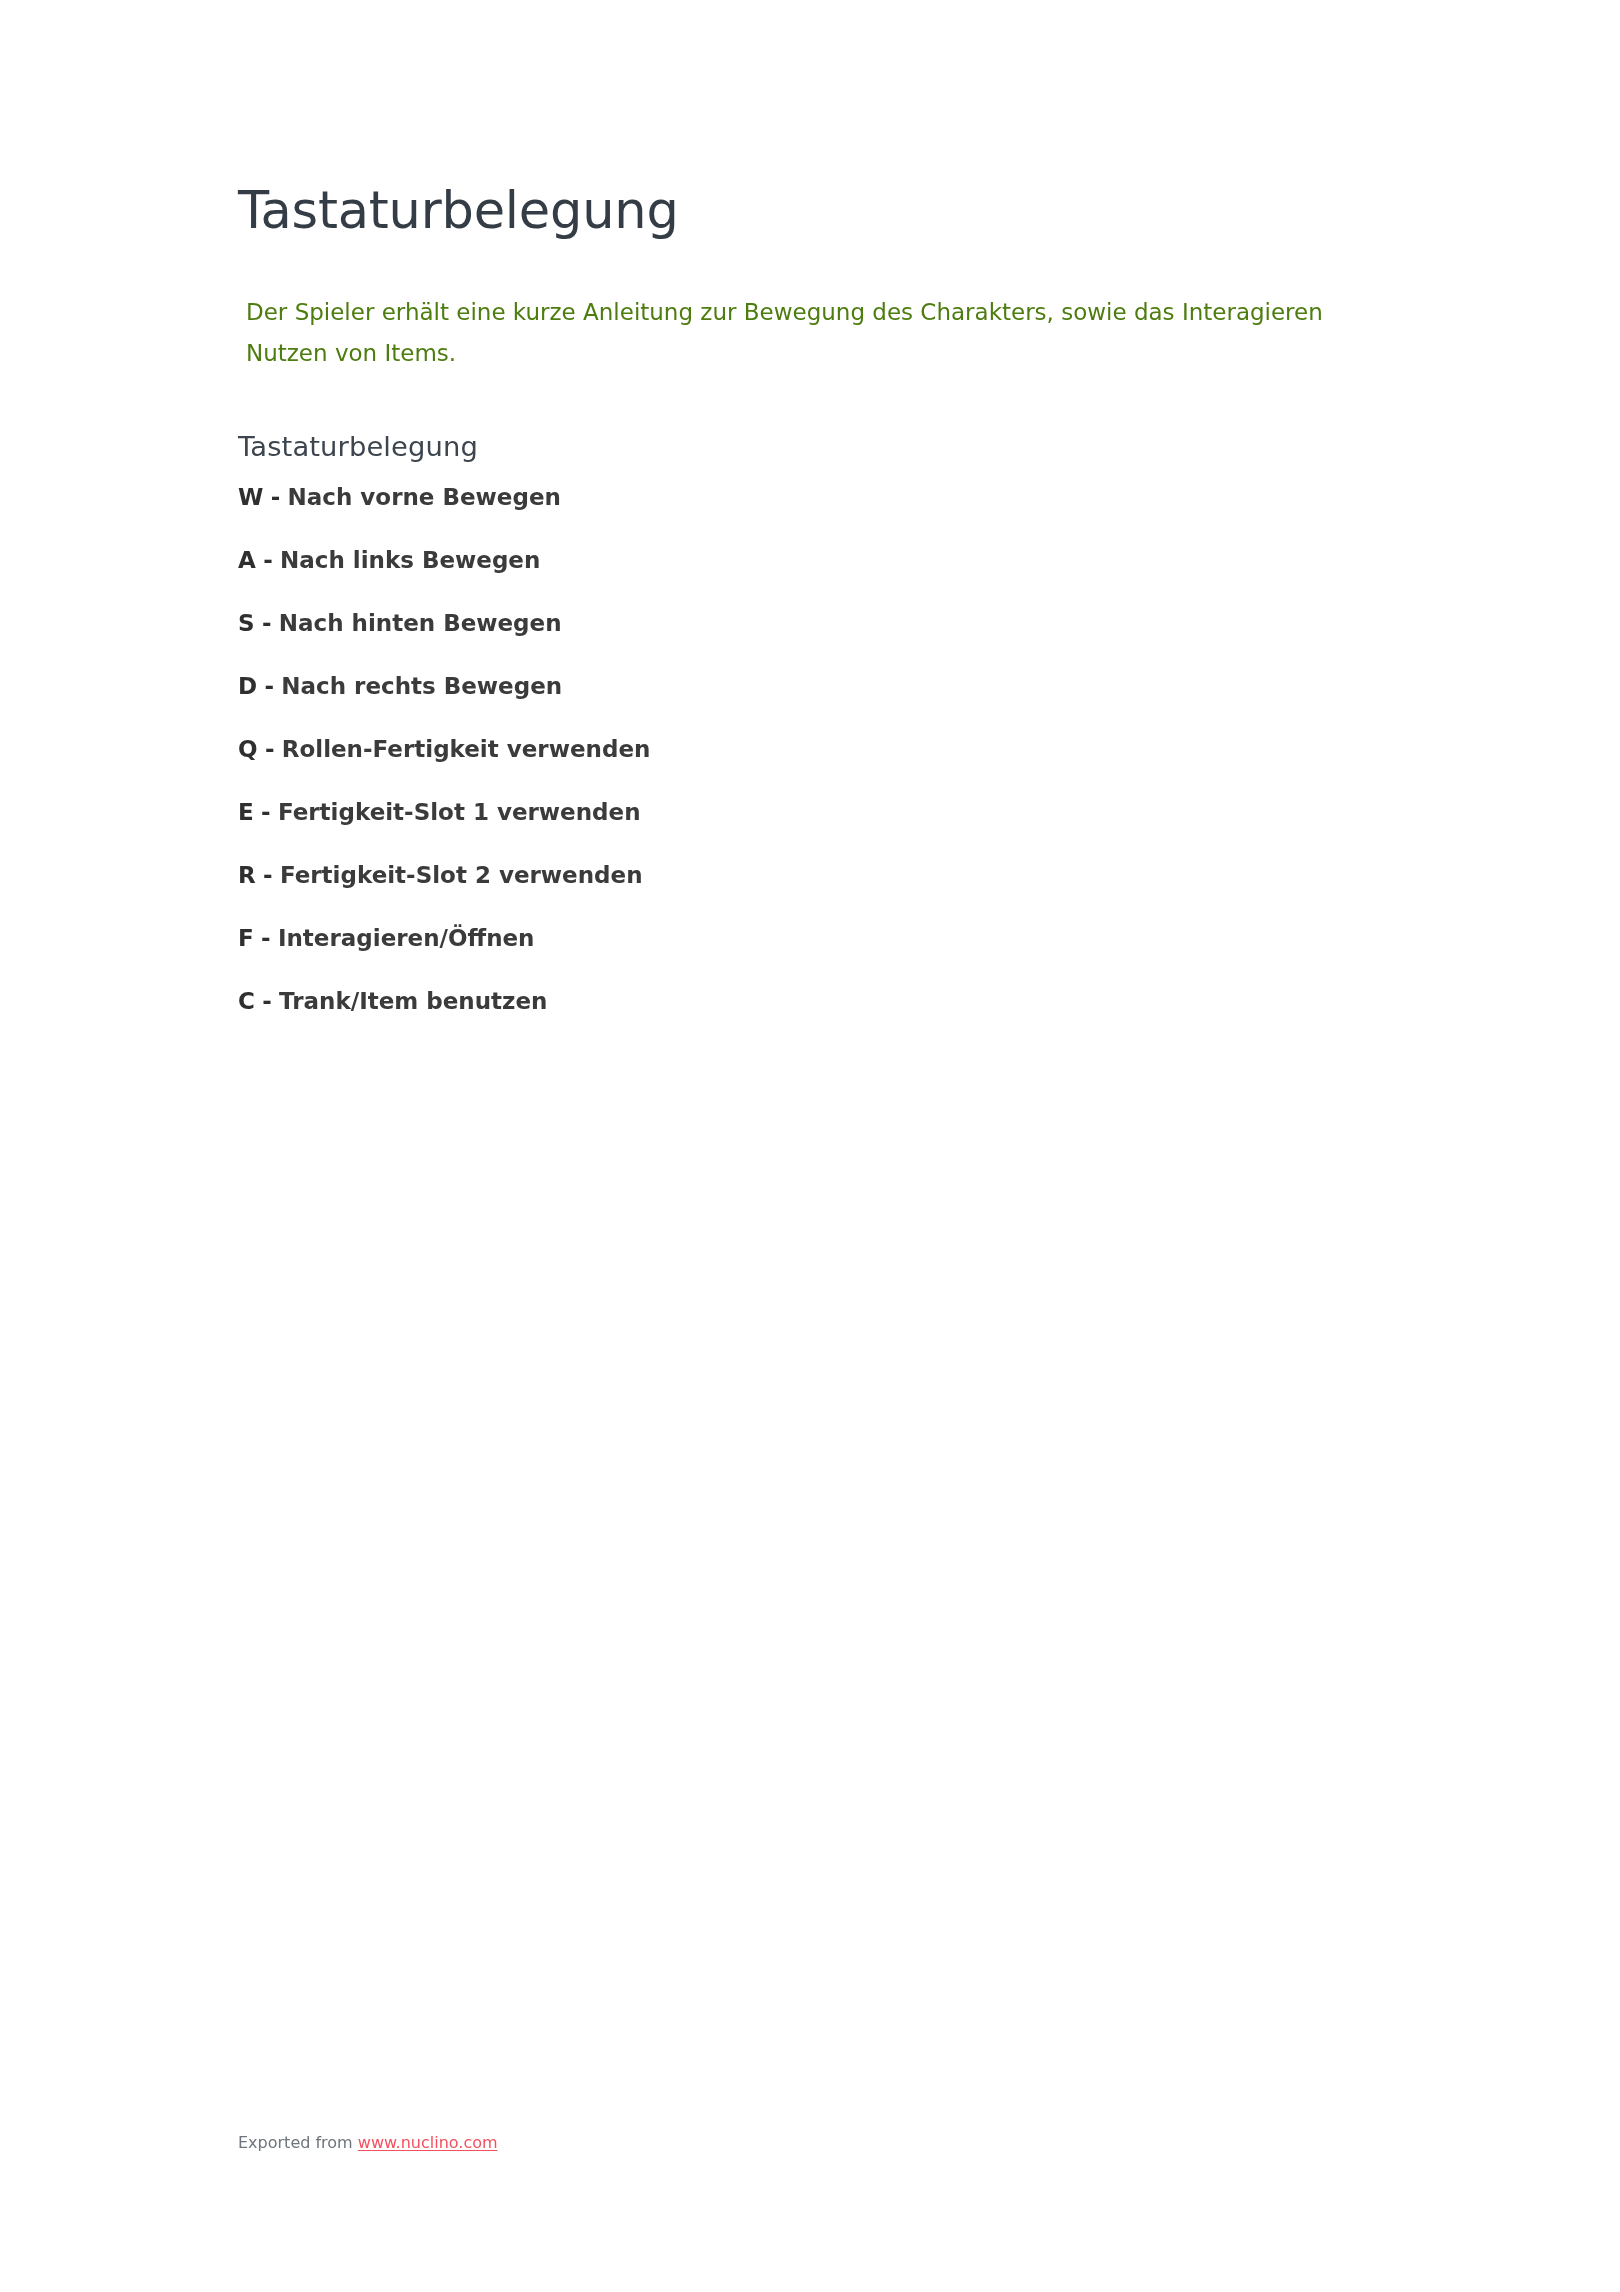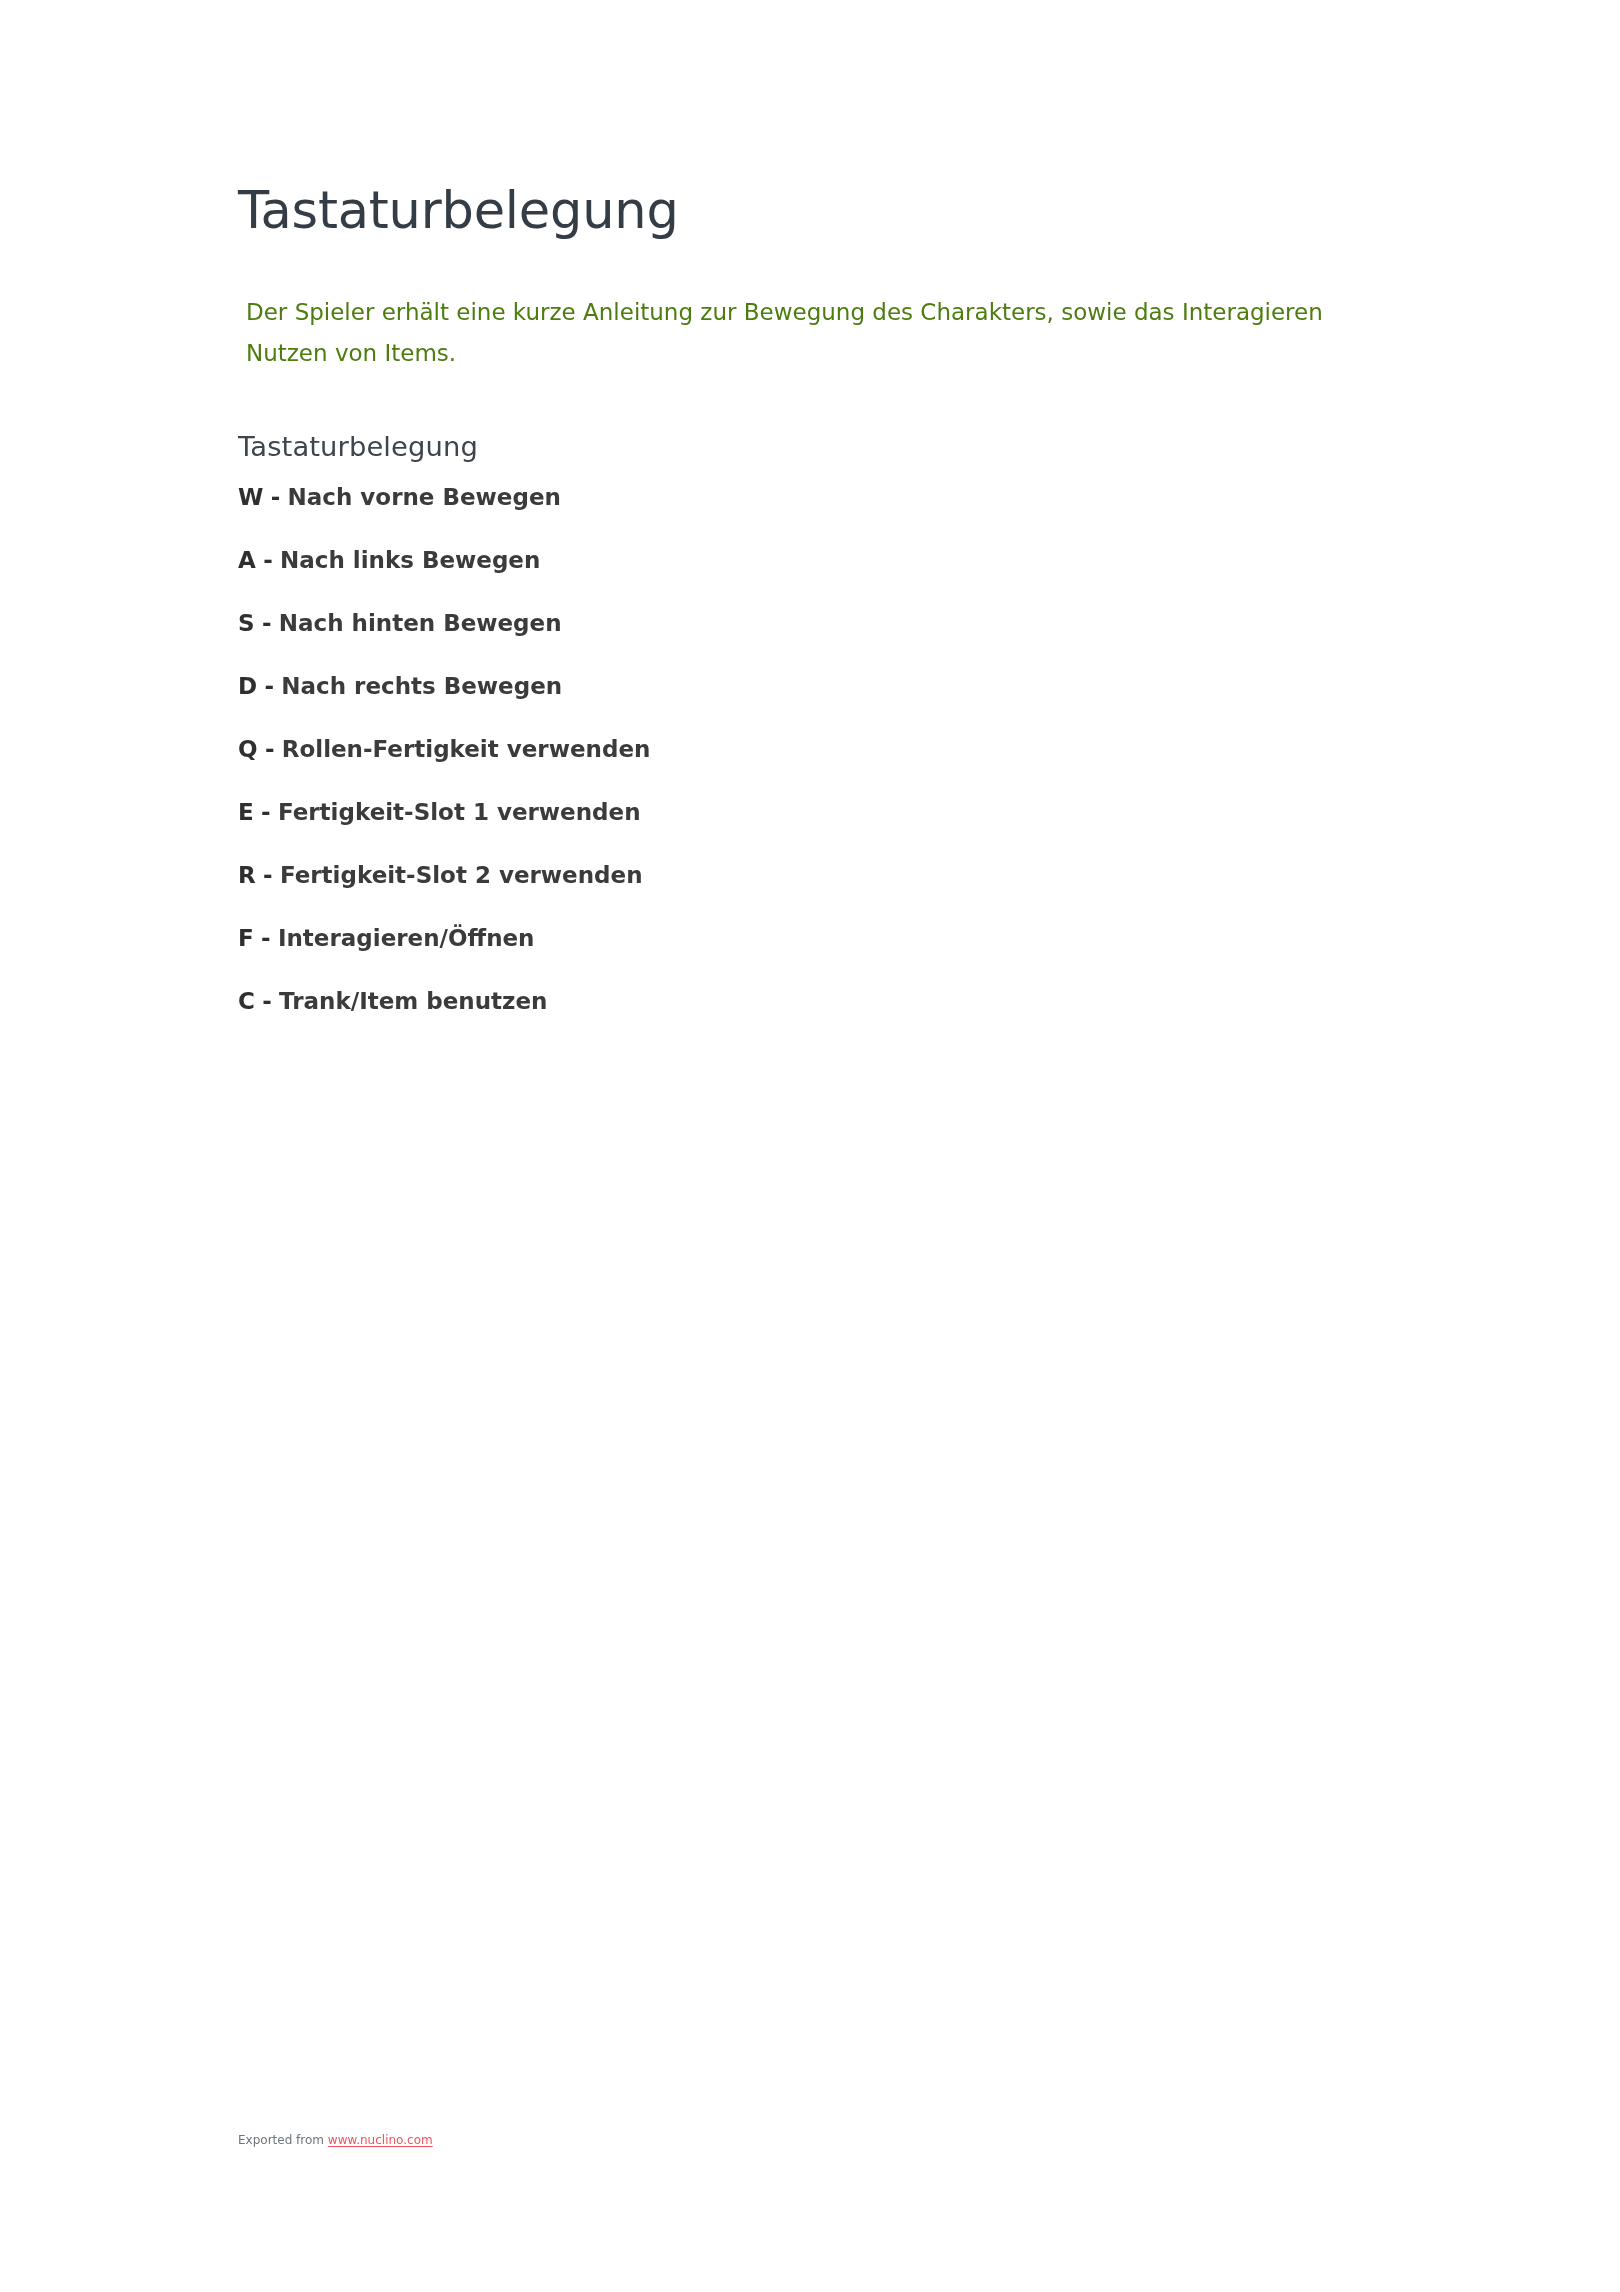--- a/index.html
+++ b/index.html
@@ -84,21 +84,21 @@
   }
 
   .footer {
     position: absolute;
     left: 238px;
     top: 2133px;
     width: 1147px;
     display: flex;
     align-items: baseline;
     justify-content: space-between;
-    font-size: 12px;
+    font-size: 16px;
     line-height: 1.3;
     color: #6e757c;
     gap: 33px;
   }
   .footer-left {
     white-space: nowrap;
   }
   .footer-link {
     color: #f4505f;
     text-decoration: underline;

